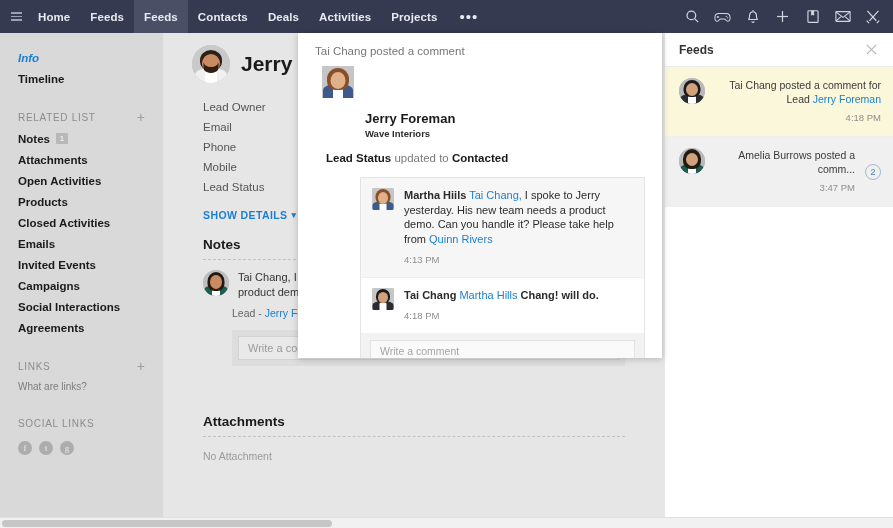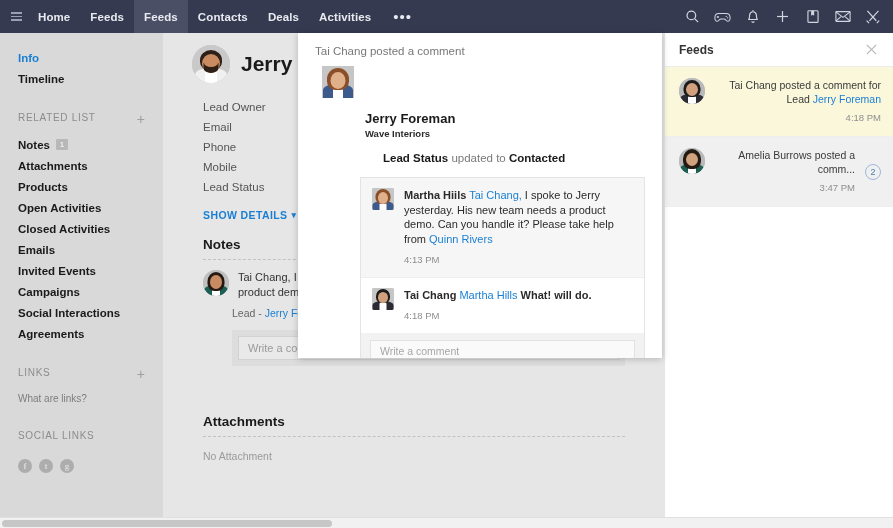--- a/index.html
+++ b/index.html
@@ -59,24 +59,24 @@
     width: 163px; height: 484px;
     background: #d9d9d9;
     padding: 14px 0 0 0;
     overflow: hidden;
   }
   .sb-item {
     font-size: 11.5px; color: #1a1a1a; font-weight: bold;
     padding: 0 0 0 18px; height: 21px; display: flex; align-items: center;
     cursor: pointer;
   }
-  .sb-item.sel { color: #1a7fd4; }
+  .sb-item.sel { color: #1a7fd4; font-style: italic; }
   .sb-section {
-    display: flex; justify-content: space-between;
-    padding: 0 18px 0 18px; height: 22px; margin-top: 23px;
+    display: flex; align-items: center; justify-content: space-between;
+    padding: 0 18px 0 18px; height: 22px; margin-top: 17px;
   }
   .sb-section .ttl {
     font-size: 10px; color: #8c8c8c; letter-spacing: .7px; font-weight: normal;
   }
   .sb-section .plus { font-size: 14px; color: #9e9e9e; cursor: pointer; line-height: 1; }
   .sb-badge {
     display: inline-flex; align-items: center; justify-content: center;
     min-width: 12px; height: 11px; padding: 0 2px; margin-left: 6px;
     background: #b8b8b8; color: #fff; font-size: 8px; border-radius: 1px;
     font-weight: normal;
@@ -196,21 +196,21 @@
   .pu-head-main { padding-top: 1px; }
   .pu-line1 { font-size: 11.5px; color: #4a4a4a; }
   .pu-line1 b { color: #1a1a1a; }
   .pu-line1 a { color: #1a7fd4; text-decoration: none; }
   .pu-time { font-size: 9.5px; color: #8e8e8e; margin-top: 3px; }
   .pu-lead {
     padding: 13px 0 0 67px; font-size: 13px; font-weight: bold; color: #1a1a1a;
   }
   .pu-company { padding: 2px 0 0 67px; font-size: 9.5px; font-weight: bold; color: #2b2b2b; }
   .pu-status {
-    padding: 13px 0 0 85px; font-size: 11.5px; color: #7a7a7a;
+    padding: 13px 0 0 28px; font-size: 11.5px; color: #7a7a7a;
   }
   .pu-status b { color: #1a1a1a; font-weight: bold; }
   .thread {
     margin: 13px 17px 0 62px;
     border: 1px solid #e4e4e4; background: #ffffff;
   }
   .cmt {
     display: flex; gap: 10px; padding: 10px 11px 9px 11px;
   }
   .cmt.alt { background: #f6f6f6; border-bottom: 1px solid #eeeeee; }
@@ -270,20 +270,21 @@
         <span></span>
         <span></span>
     </div>
     <div class="navitems">
       <div class="navitem">Home</div>
       <div class="navitem">Feeds</div>
       <div class="navitem active">Feeds</div>
       <div class="navitem">Contacts</div>
       <div class="navitem">Deals</div>
       <div class="navitem">Activities</div>
+      <div class="navitem">Projects</div>
       <div class="navmore">•••</div>
     </div>
     <div class="navright">
       <div class="navicon">
         <svg width="15" height="15" viewBox="0 0 16 16" fill="none" stroke="currentColor" stroke-width="1.3">
           <circle cx="6.8" cy="6.8" r="4.6"></circle>
             <line x1="10.3" y1="10.3" x2="14" y2="14"></line>
         </svg>
       </div>
       <div class="navicon">
@@ -340,22 +341,22 @@
     <div class="sb-section">
       <span class="ttl">RELATED LIST</span>
       <span class="plus">+</span>
     </div>
 
     <div class="sb-item">
       <span>Notes</span>
       <span class="sb-badge">1</span>
     </div>
     <div class="sb-item">Attachments</div>
+    <div class="sb-item">Open Activities</div>
     <div class="sb-item">Products</div>
-    <div class="sb-item">Open Activities</div>
     <div class="sb-item">Closed Activities</div>
     <div class="sb-item">Emails</div>
     <div class="sb-item">Invited Events</div>
     <div class="sb-item">Campaigns</div>
     <div class="sb-item">Social Interactions</div>
     <div class="sb-item">Agreements</div>
 
     <div class="sb-section">
       <span class="ttl">LINKS</span>
       <span class="plus">+</span>
@@ -519,21 +520,21 @@
           <div class="face">
             <div class="f-bg" style="background:#c6c6c6"></div>
             <div class="f-body" style="bottom:0;width:21px;height:9px;background:#2b2b33"></div>
             <div class="f-shirt" style="bottom:0;width:7px;height:9px;background:#ffffff"></div>
             <div class="f-hair" style="top:1px;width:14px;height:14px;background:#1b1b1b"></div>
             <div class="f-head" style="top:4px;width:10px;height:11px;background:#d2a07c"></div>
           </div>
         </div>
         <div class="cmt-body">
           <b>Tai Chang</b>
-          <a href="#">Martha Hills</a><b> What! will do.</b>
+          <a href="#">Martha Hills</a><b> Chang! will do.</b>
           <div class="cmt-time">4:18 PM</div>
         </div>
       </div>
 
       <div class="cmt-inputwrap">
         <div class="cmt-input">Write a comment</div>
       </div>
     </div>
   </div>
 

